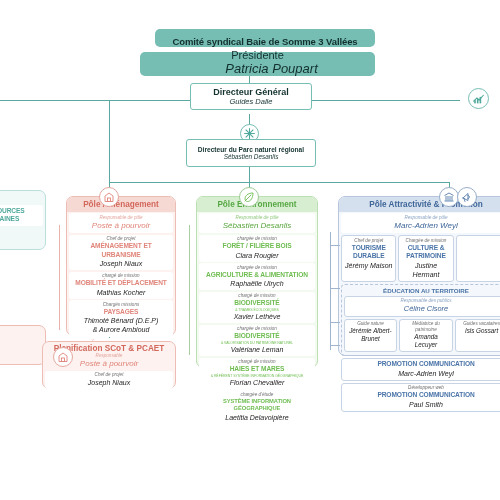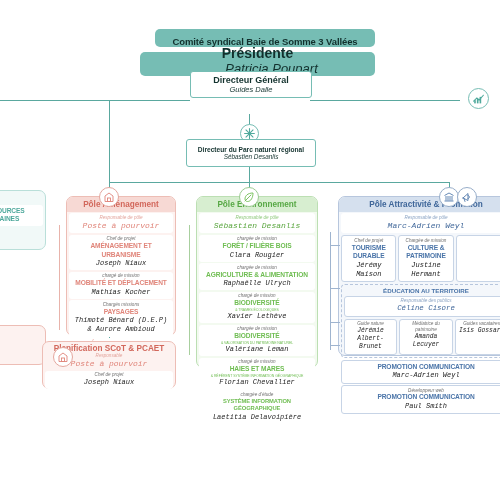--- a/index.html
+++ b/index.html
@@ -18,21 +18,21 @@
   .ln.env{background:#a8cf9e;}
   .ln.att{background:#9fb4cf;}
 
   
   .banner{
     position:absolute;background:#76bdb4;border-radius:5px;
     display:flex;flex-direction:column;align-items:center;justify-content:flex-end;
     color:#12302d;
   }
   .banner .b1{font-weight:bold;font-size:9.5px;letter-spacing:-.1px;}
-  .banner .b2{font-weight:bold;font-size:14px;}
+  .banner .b2{font-weight:normal;font-size:11px;}
   .banner .b3{font-style:italic;font-size:13px;margin-top:.5px;padding-left:28px;}
 
   
   .box{
     position:absolute;background:#fff;border:1.1px solid #76bdb4;border-radius:3px;
     display:flex;flex-direction:column;align-items:center;justify-content:center;
     text-align:center;color:#14332f;
   }
   .box .t1{font-weight:bold;font-size:9px;}
   .box .t2{font-style:italic;font-size:7.5px;}
@@ -56,21 +56,21 @@
     text-align:center;font-weight:bold;font-size:8.2px;
     padding:3px 0 3px;border-radius:6px 6px 0 0;
   }
   .row{
     background:#fff;border-radius:3px;margin:1.4px 2.2px;
     padding:1.6px 2px 2.2px;text-align:center;box-sizing:border-box;
   }
   .rl-small{font-size:4.6px;font-style:italic;color:#6f6f6f;line-height:1.25;}
   .rl-title{font-size:6.6px;font-weight:bold;letter-spacing:-.1px;line-height:1.3;}
   .rl-sub{font-size:3.5px;letter-spacing:-.05px;line-height:1.25;}
-  .rl-name{font-size:7px;font-style:italic;color:#1e1e1e;line-height:1.3;font-family:Liberation Mono, monospace;}
+  .rl-name{font-size:7px;font-style:italic;color:#1e1e1e;line-height:1.3;}
 
   
   .amg{}
   .amg-wrap{border:1.2px solid #edbdb5;background:#fdf2f0;}
   .amg .pole-hd{background:#f7d9d4;color:#d2685c;}
   .amg .rl-title,.amg .rl-sub{color:#e0857a;}
   .amg .resp .rl-small{color:#e3a49c;}
   .amg .resp .rl-name{color:#e0857a;font-size:8px;}
 
   
@@ -124,21 +124,21 @@
 
   <div class="banner" style="left:155px;top:29px;width:220px;height:18px;">
     <div class="b1">Comité syndical Baie de Somme 3 Vallées</div>
   </div>
 
   <div class="banner" style="left:140px;top:52px;width:235px;height:24px;">
     <div class="b2">Présidente</div>
     <div class="b3">Patricia Poupart</div>
   </div>
 
-  <div class="box" style="left:190px;top:71px;width:120px;height:25px;">
+  <div class="box" style="left:190px;top:83px;width:120px;height:25px;">
     <div class="t1">Directeur Général</div>
     <div class="t2">Guides Dalle</div>
   </div>
 
   <div class="circ" style="left:240px;top:124px;width:19px;height:19px;">
     <svg width="13" height="13" viewBox="0 0 24 24" fill="none" stroke="#4fa99c" stroke-width="2" stroke-linecap="round">
       <line x1="12" y1="3" x2="12" y2="21"></line>
         <line x1="3" y1="12" x2="21" y2="12"></line>
       <line x1="5.5" y1="5.5" x2="18.5" y2="18.5"></line>
         <line x1="18.5" y1="5.5" x2="5.5" y2="18.5"></line>

